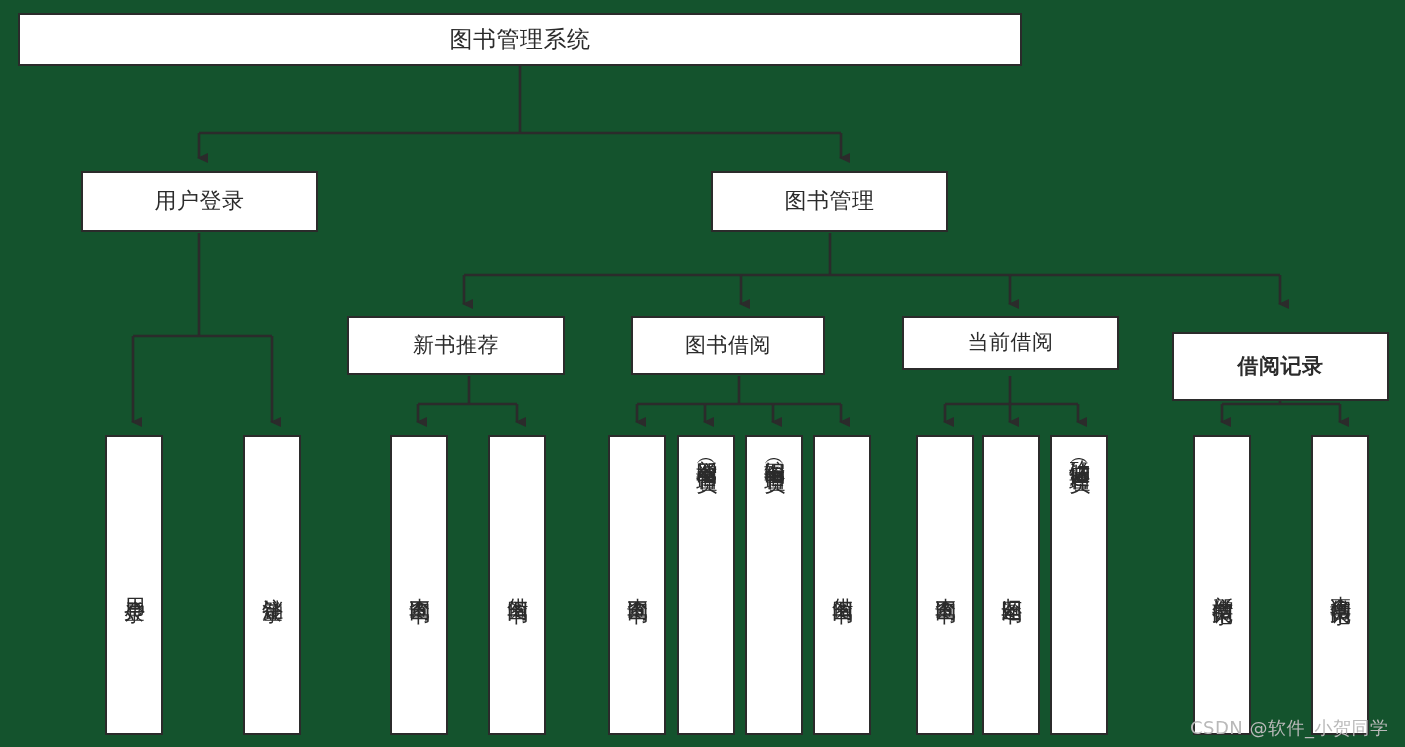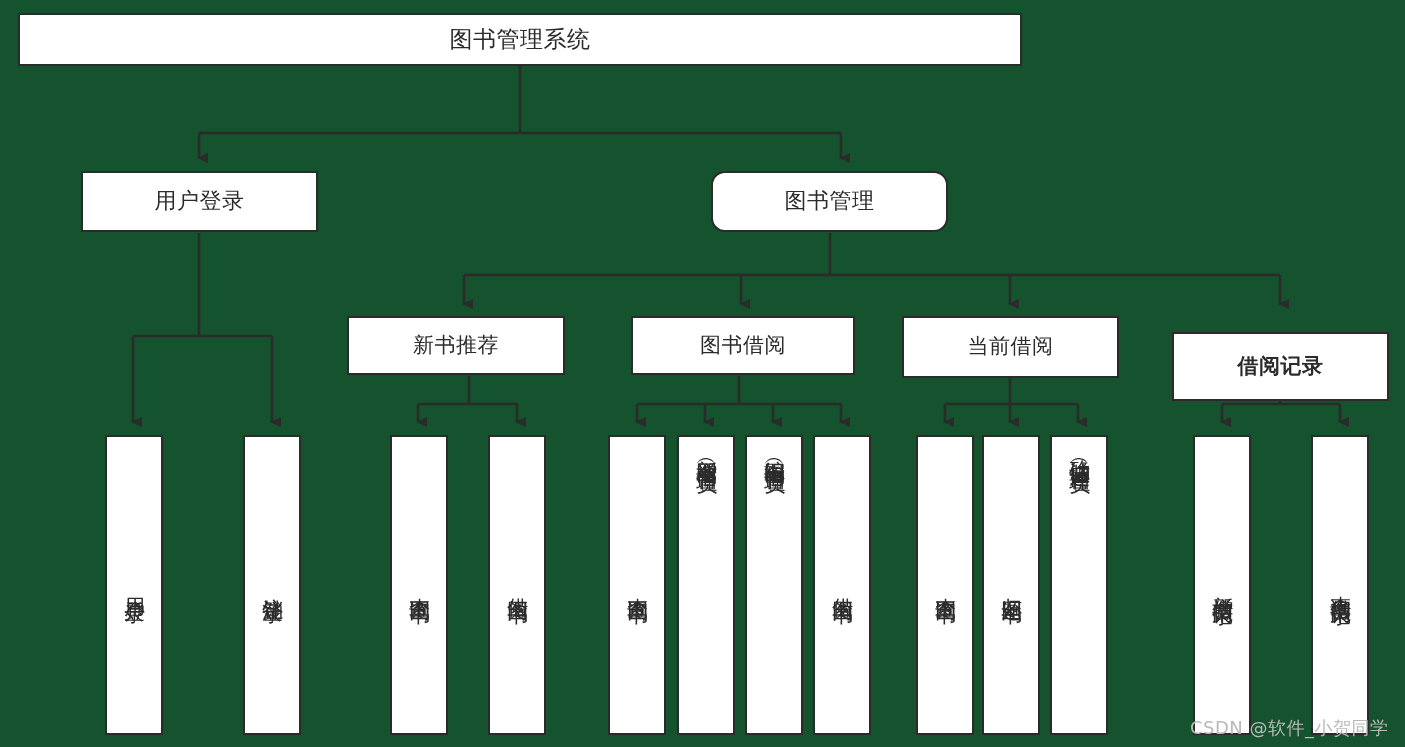--- a/index.html
+++ b/index.html
@@ -129,33 +129,33 @@
   </svg>
 
   <div class="node root" style="left:18px; top:13px; width:1004px; height:53px;">
     <span class="node-label">图书管理系统</span>
   </div>
 
   <div class="node level2" style="left:81px; top:171px; width:237px; height:61px;">
     <span class="node-label">用户登录</span>
   </div>
 
-  <div class="node level2" style="left:711px; top:171px; width:237px; height:61px;border-radius:14px;">
+  <div class="node level2" style="left:711px; top:171px; width:237px; height:61px;">
     <span class="node-label">图书管理</span>
   </div>
 
   <div class="node level3" style="left:347px; top:316px; width:218px; height:59px;">
     <span class="node-label">新书推荐</span>
   </div>
 
-  <div class="node level3" style="left:631px; top:316px; width:224px; height:59px;">
+  <div class="node level3" style="left:631px; top:316px; width:194px; height:59px;">
     <span class="node-label">图书借阅</span>
   </div>
 
-  <div class="node level3" style="left:902px; top:316px; width:217px; height:62px;">
+  <div class="node level3" style="left:902px; top:316px; width:217px; height:54px;">
     <span class="node-label">当前借阅</span>
   </div>
 
   <div class="node level3" style="left:1172px; top:332px; width:217px; height:69px;font-weight:bold;">
     <span class="node-label">借阅记录</span>
   </div>
 
   <div class="node leaf short" style="left:105px; top:435px; width:58px; height:300px;">
     <span class="node-label">用户登录</span>
   </div>

